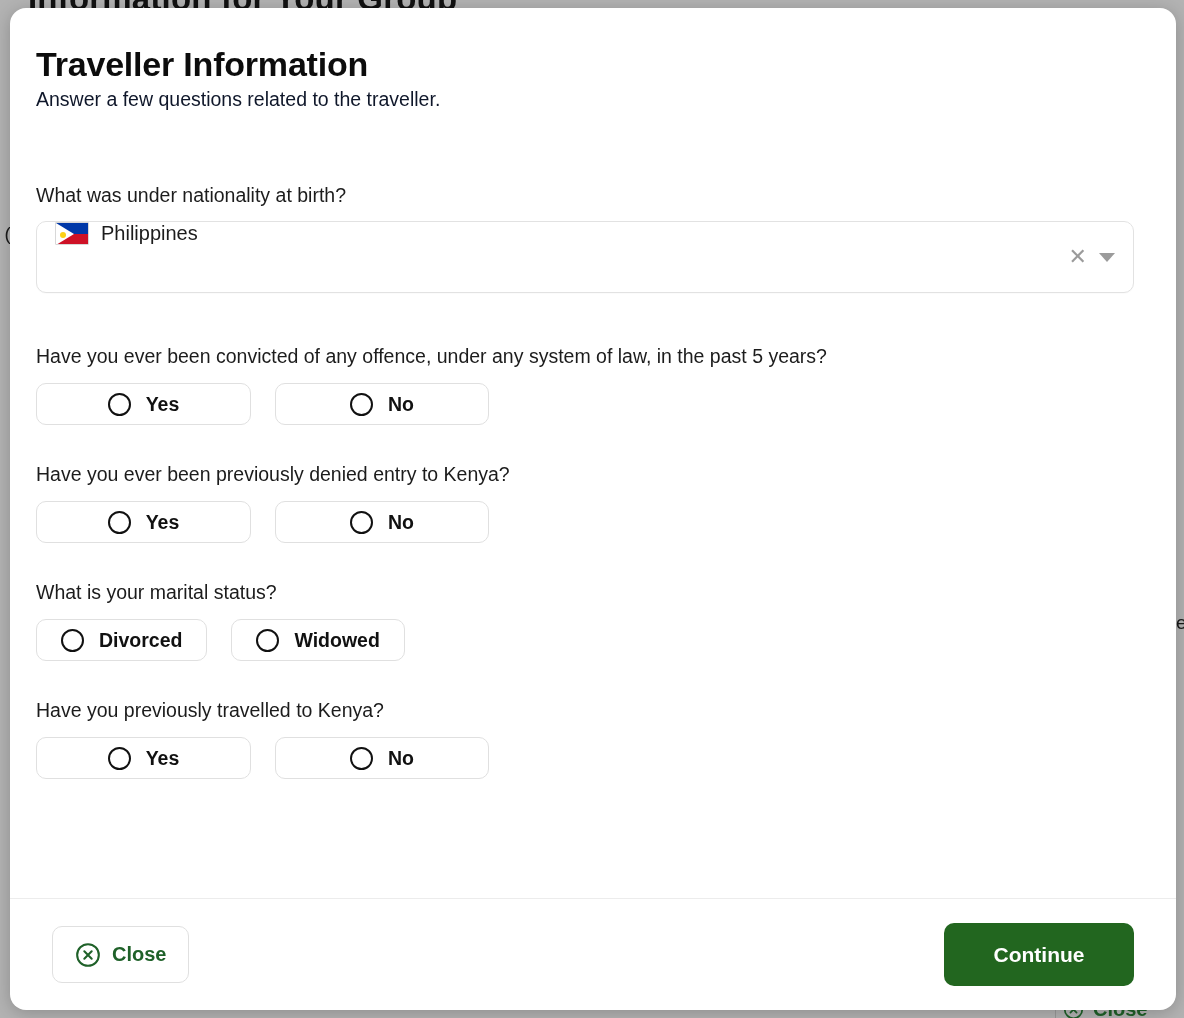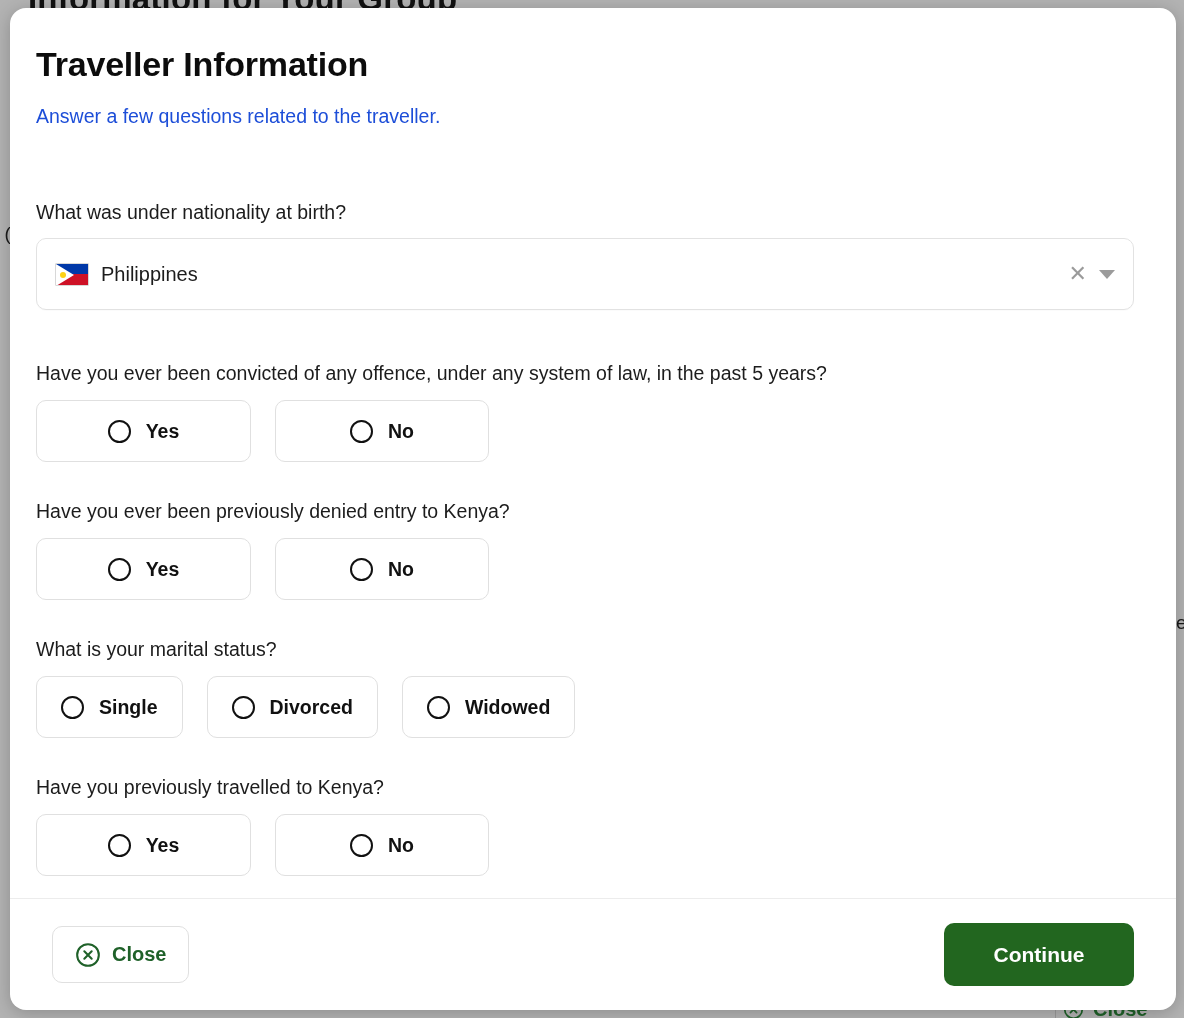--- a/index.html
+++ b/index.html
@@ -48,38 +48,37 @@
     box-shadow: 0 3px 18px rgba(0,0,0,.22);
     overflow: hidden;
   }
   .modal-body { position: absolute; left: 0; top: 0; right: 0; height: 890px; padding: 34px 42px 0 26px; }
 
   .modal-title {
     font-size: 34px; font-weight: bold; color: #0c0c0c;
     letter-spacing: -.2px; line-height: 44px;
   }
   .modal-subtitle {
-    margin-top: 17px;
-    font-size: 19.5px; color: #1d4ed8; line-height: 26px;
+    font-size: 19.5px; color: #0f172a; line-height: 26px;
   }
 
   .field-group { margin-top: 70px; }
   .field-label {
     font-size: 19.5px; color: #1c1c1c; line-height: 26px;
   }
 
   
   .select-box {
     margin-top: 13px;
     position: relative;
     height: 72px;
     border: 1px solid #e2e2e2;
     border-radius: 10px;
     background: #fff;
-    display: flex; align-items: center;
+    display: flex; align-items: flex-start;
     padding: 0 18px;
     box-shadow: 0 1px 1px rgba(0,0,0,.02);
   }
   .flag {
     flex: none;
     width: 34px; height: 23px;
     position: relative;
     border: 1px solid #d8d8d8;
     overflow: hidden;
     border-radius: 1px;
@@ -119,21 +118,21 @@
   
   .question { margin-top: 36px; }
   .question.first { margin-top: 50px; }
   .question-text {
     font-size: 19.5px; color: #1c1c1c; line-height: 26px; white-space: nowrap;
   }
   .options { display: flex; gap: 24px; margin-top: 14px; }
   .option {
     display: flex; align-items: center; justify-content: center;
     gap: 15px;
-    height: 62px;
+    height: 42px;
     border: 1px solid #e0e0e0;
     border-radius: 10px;
     background: #fff;
     cursor: pointer;
     padding: 0 22px;
   }
   .option .radio {
     flex: none;
     width: 23px; height: 23px;
     border: 2.4px solid #111;
@@ -244,24 +243,20 @@
             <span class="opt-label">No</span>
           </div>
         </div>
       </div>
 
       <div class="question">
         <div class="question-text">What is your marital status?</div>
         <div class="options marital">
           <div class="option">
             <span class="radio"></span>
-            <span class="opt-label">Single</span>
-          </div>
-          <div class="option">
-            <span class="radio"></span>
             <span class="opt-label">Divorced</span>
           </div>
           <div class="option">
             <span class="radio"></span>
             <span class="opt-label">Widowed</span>
           </div>
         </div>
       </div>
 
       <div class="question">

